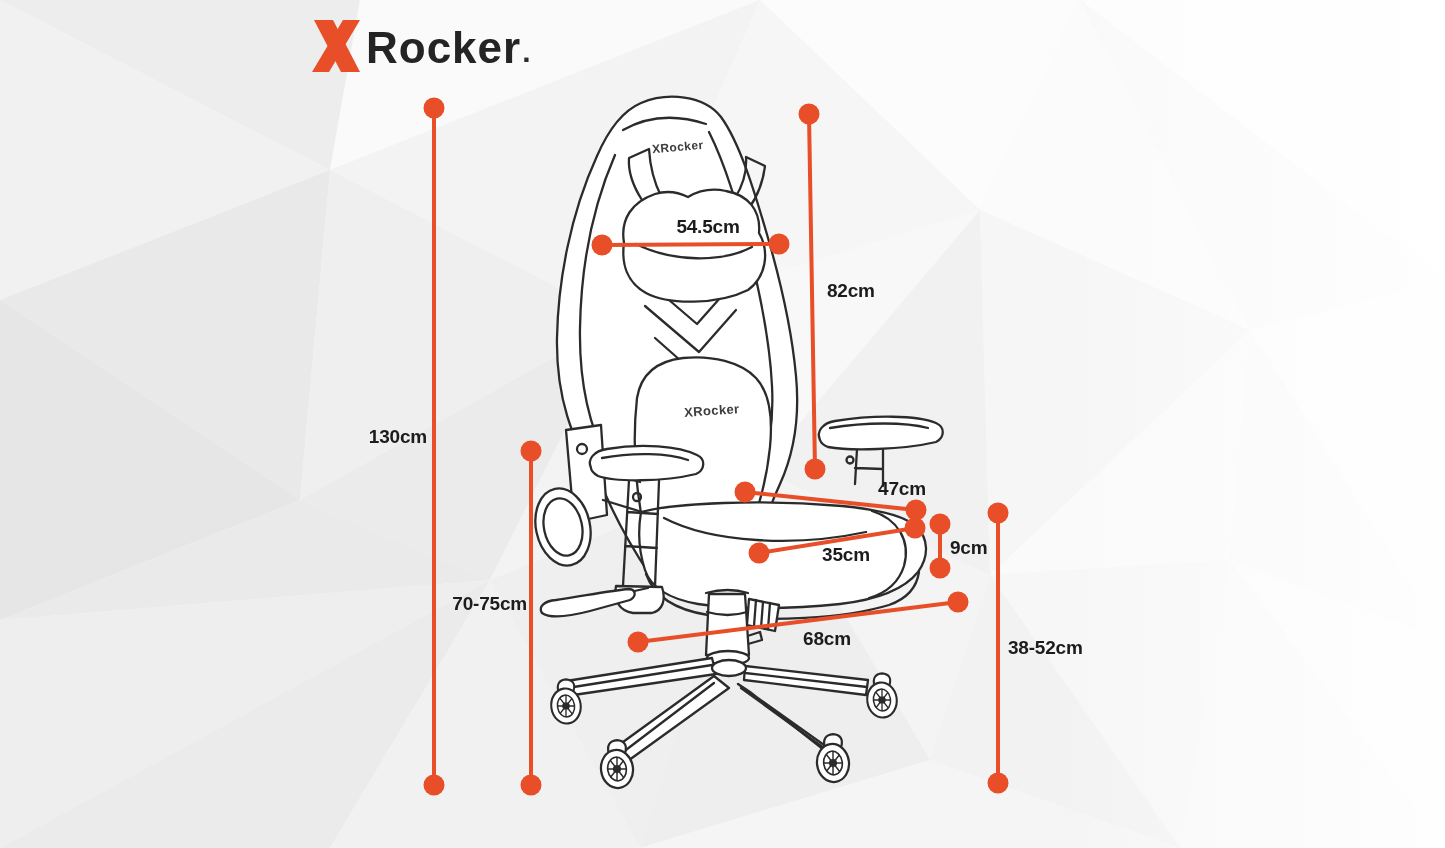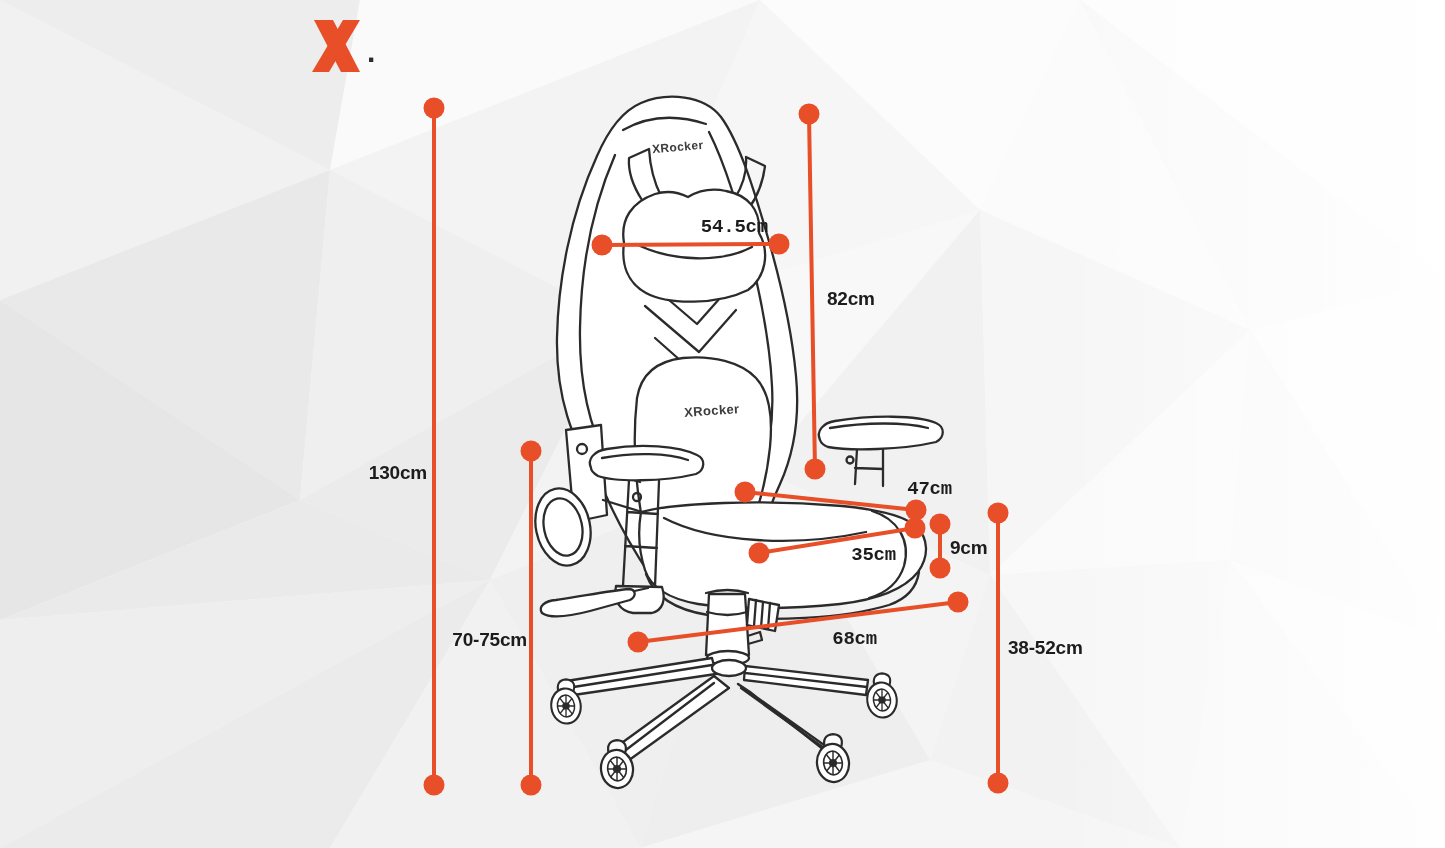--- a/index.html
+++ b/index.html
@@ -20,22 +20,22 @@
     letter-spacing:1px;line-height:48px;
   }
   .brand-mark{
     font-size:30px;font-weight:bold;color:#2b2b2b;line-height:40px;margin-left:1px;
   }
   
   .dim-label{
     position:absolute;font-size:19px;font-weight:bold;color:#1c1c1c;
     letter-spacing:-0.2px;white-space:nowrap;
   }
-  .dim-label.center{text-align:right;font-family:Liberation Mono, monospace;}
-  .dim-label.right{text-align:right;margin-top:36px;}
+  .dim-label.center{text-align:center;}
+  .dim-label.right{text-align:right;}
   
   .chair-brand{
     position:absolute;font-weight:bold;color:#3d3d3d;white-space:nowrap;
     letter-spacing:0.4px;
   }
   .chair-brand.backrest{left:652px;top:140px;font-size:12px;transform:rotate(-5deg);}
   .chair-brand.lumbar{left:684px;top:403px;font-size:13px;transform:rotate(-4deg);}
 </style>
 </head>
 <body>
@@ -84,20 +84,21 @@
       </linearGradient>
     </defs>
     <rect x="1060" y="0" width="385" height="848" fill="url(#fadeR)"></rect>
   </svg>
 
   <div class="brand-logo">
     <svg class="x-mark" viewBox="0 0 50 52">
       <polygon points="2,0 21,0 48,52 29,52" fill="#E84E27"></polygon>
       <polygon points="31,0 48,0 17,52 0,52" fill="#E84E27"></polygon>
     </svg>
+    <span class="brand-name">Rocker</span>
     <span class="brand-mark">.</span>
   </div>
 
   <svg class="layer" width="1445" height="848" viewBox="0 0 1445 848">
     <defs>
       <g id="wheelT">
         <path d="M -8,-15 Q -11,-27 0,-28 Q 11,-27 8,-16" fill="#ffffff" stroke="#2b2b2b" stroke-width="2.2"></path>
         <ellipse cx="0" cy="0" rx="15.5" ry="18.5" transform="rotate(-8)" fill="#ffffff" stroke="#2b2b2b" stroke-width="2.2"></ellipse>
         <ellipse cx="0" cy="0" rx="9" ry="11.5" transform="rotate(-8)" fill="#ffffff" stroke="#2b2b2b" stroke-width="1.6"></ellipse>
         <g stroke="#2b2b2b" stroke-width="1.4">
@@ -260,20 +261,20 @@
       </g>
     </g>
   </svg>
 
   <div class="chair-brand backrest">XRocker</div>
   <div class="chair-brand lumbar">XRocker</div>
 
   <div class="dim-label right" style="left:352px;top:426px;width:75px;">130cm</div>
   <div class="dim-label right" style="left:432px;top:593px;width:95px;">70-75cm</div>
   <div class="dim-label center" style="left:648px;top:216px;width:120px;">54.5cm</div>
-  <div class="dim-label" style="left:827px;top:288px;">82cm</div>
+  <div class="dim-label" style="left:827px;top:280px;">82cm</div>
   <div class="dim-label center" style="left:852px;top:478px;width:100px;">47cm</div>
   <div class="dim-label center" style="left:796px;top:544px;width:100px;">35cm</div>
   <div class="dim-label" style="left:950px;top:537px;text-align:right;">9cm</div>
   <div class="dim-label center" style="left:777px;top:628px;width:100px;">68cm</div>
   <div class="dim-label" style="left:1008px;top:637px;">38-52cm</div>
 
 </div>
 
 </body></html>

